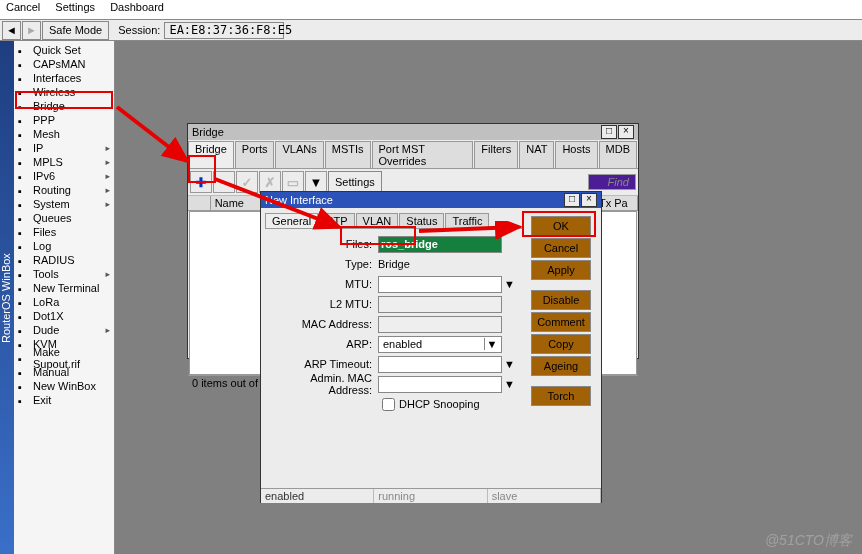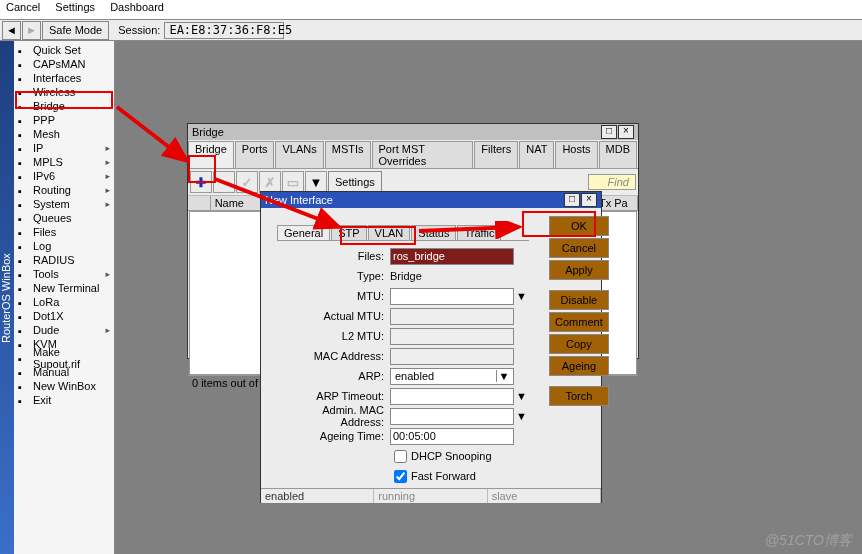--- a/index.html
+++ b/index.html
@@ -198,21 +198,21 @@
           <div class="tab">MDB</div>
         </div>
       <div class="tbarrow">
         <div class="tbtn" style="color:#0033cc">✚</div>
         <div class="tbtn" style="color:#bbb">−</div>
         <div class="tbtn" style="color:#bbb">✓</div>
         <div class="tbtn" style="color:#bbb">✗</div>
         <div class="tbtn" style="color:#bbb">▭</div>
         <div class="tbtn">▼</div>
         <div class="btn" style="height:20px">Settings</div>
-        <div style="margin-left:auto;border:1px solid #999;padding:1px 6px;font-style:italic;color:#888;background:#fef9c3;width:34px;text-align:right">Find</div>
+        <div style="margin-left:auto;border:1px solid #999;padding:1px 6px;font-style:italic;color:#888;background:#4c1d95;width:34px;text-align:right">Find</div>
       </div>
       <div class="cols" id="bcols">
           <div class="col" style="width: 16px;"></div>
           <div class="col" style="width: 90px;">Name</div>
           <div class="col" style="width: 90px;">Type</div>
           <div class="col" style="width: 50px;">L2 MTU</div>
           <div class="col" style="width: 84px;">Tx</div>
           <div class="col" style="width: 84px;">Rx</div>
           <div class="col" style="width: 40px;">Tx Pa</div>
         </div>
@@ -223,45 +223,41 @@
 
     <div class="win" style="left:145px;top:150px;width:340px;height:310px">
       <div class="titlebar focused">
         <span>New Interface</span>
         <div class="winctl">
             <div>□</div>
             <div>×</div>
           </div>
       </div>
       <div style="display:flex;height:calc(100% - 30px)">
-        <div style="flex:1;padding:16px">
+        <div style="flex:1;padding:4px">
           <div class="tabs" id="ntabs">
               <div class="tab active">General</div>
               <div class="tab">STP</div>
               <div class="tab">VLAN</div>
               <div class="tab">Status</div>
               <div class="tab">Traffic</div>
             </div>
           <div style="padding:4px 2px">
             <div class="frow">
                 <label>Files:</label>
-                <input type="text" style="width: 118px; background: #7f1d1d; color: rgb(255, 255, 255);" value="ros_bridge">
+                <input type="text" style="width: 118px; background: #15803d; color: rgb(255, 255, 255); font-weight: bold;" value="ros_bridge">
               </div>
             <div class="frow">
                 <label>Type:</label>
                 <span>Bridge</span>
               </div>
             <div class="frow">
                 <label>MTU:</label>
                 <input type="text" style="width: 118px;">
                 <span style="margin-left:2px">▼</span>
-              </div>
-            <div class="frow">
-                <label>Actual MTU:</label>
-                <input type="text" style="width: 118px; background: rgb(238, 238, 238);" disabled="">
               </div>
             <div class="frow">
                 <label>L2 MTU:</label>
                 <input type="text" style="width: 118px; background: rgb(238, 238, 238);" disabled="">
               </div>
             <div class="frow">
                 <label>MAC Address:</label>
                 <input type="text" style="width: 118px; background: rgb(238, 238, 238);" disabled="">
               </div>
             <div class="frow">
@@ -275,32 +271,23 @@
                 <label>ARP Timeout:</label>
                 <input type="text" style="width: 118px;">
                 <span style="margin-left:2px">▼</span>
               </div>
             <div class="frow">
                 <label>Admin. MAC Address:</label>
                 <input type="text" style="width: 118px;">
                 <span style="margin-left:2px">▼</span>
               </div>
             <div class="frow">
-                <label>Ageing Time:</label>
-                <input type="text" style="width: 118px;" value="00:05:00">
-              </div>
-            <div class="frow">
                 <label></label>
                 <input type="checkbox" class="chk" style="">
                 <span>DHCP Snooping</span>
-              </div>
-            <div class="frow">
-                <label></label>
-                <input type="checkbox" class="chk" checked="" style="">
-                <span>Fast Forward</span>
               </div>
           </div>
         </div>
         <div style="width:66px;padding:6px 4px">
           <div class="sidebtn">OK</div>
           <div class="sidebtn">Cancel</div>
           <div class="sidebtn">Apply</div>
           <div style="height:6px"></div>
           <div class="sidebtn">Disable</div>
           <div class="sidebtn">Comment</div>

